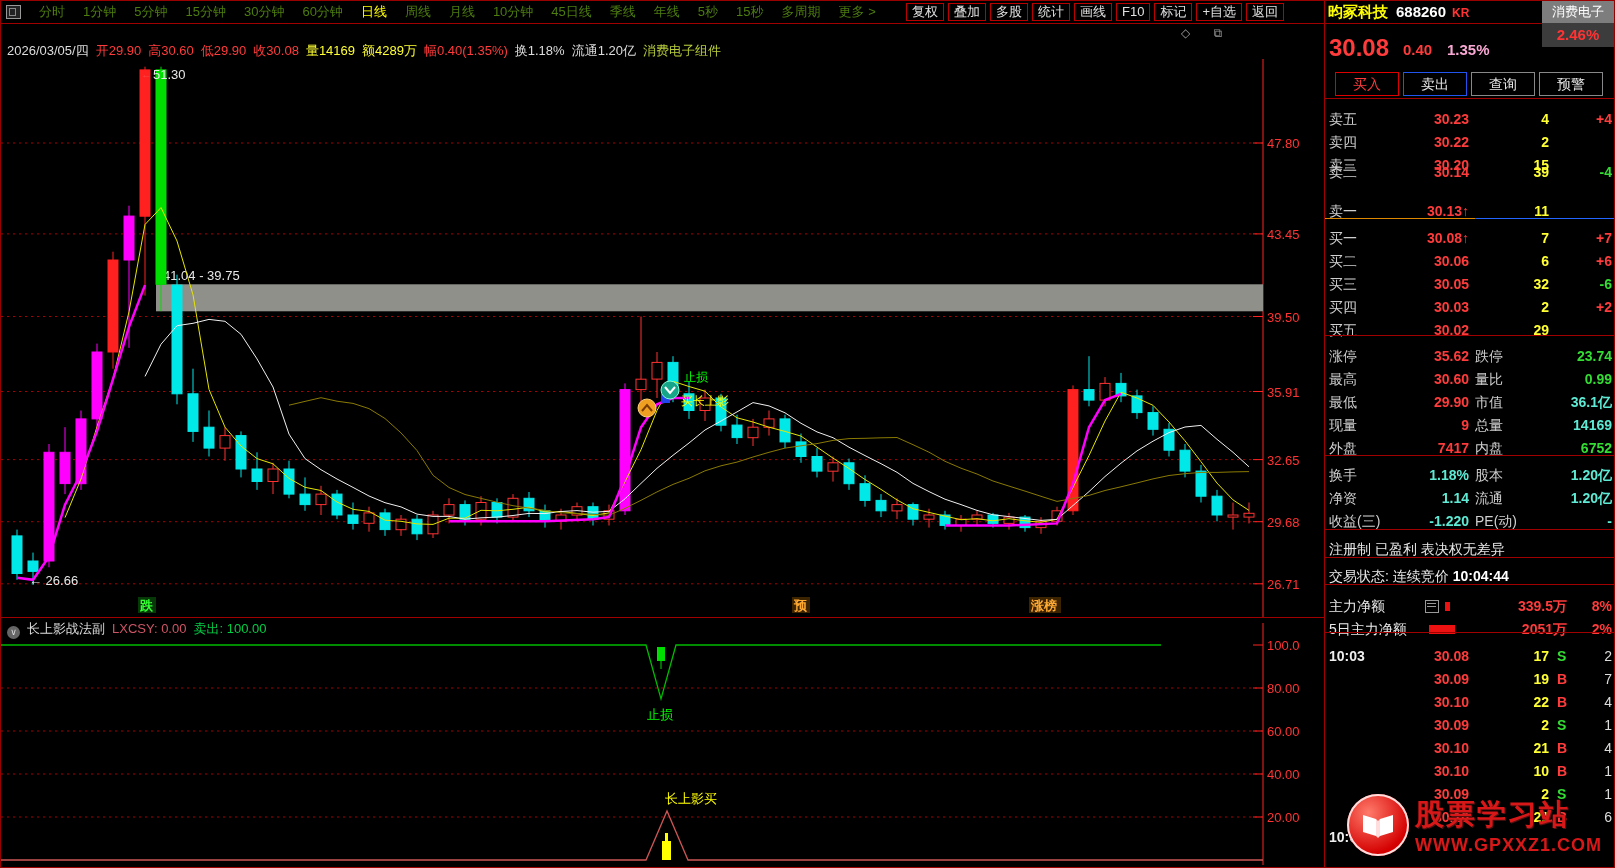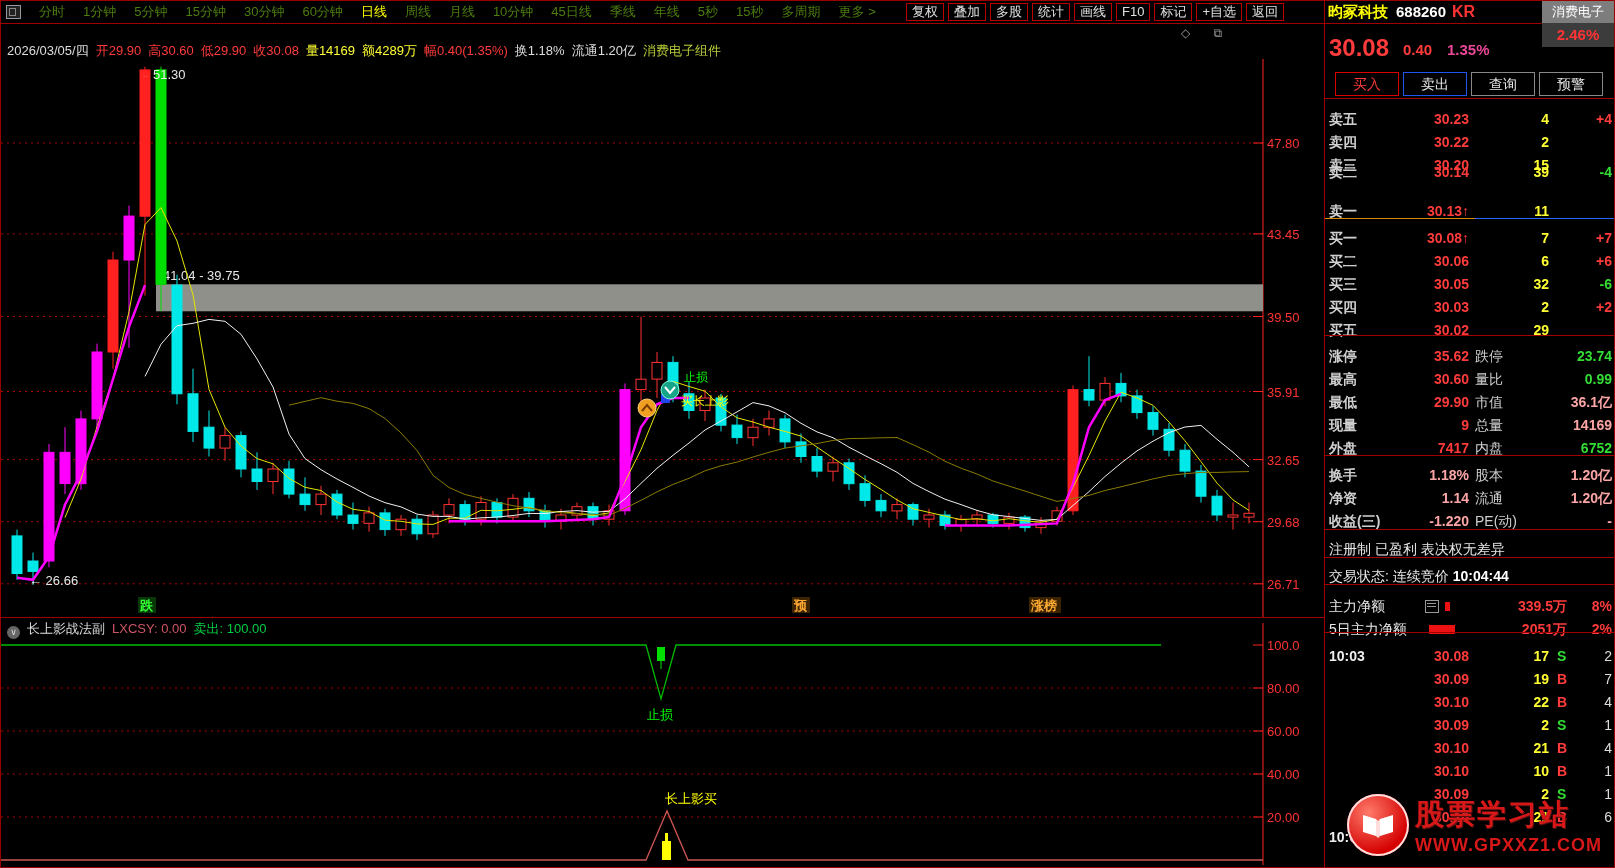--- a/index.html
+++ b/index.html
@@ -12,49 +12,49 @@
   .win-icon{position:absolute;left:5px;top:4px;width:13px;height:12px;border:1px solid #999;background:#222;}
   .win-icon:before{content:"";position:absolute;left:2px;top:2px;width:5px;height:6px;border:1px solid #888;}
   #periods{position:absolute;left:30px;top:0;height:22px;display:flex;align-items:center;gap:2px;}
   .titem{padding:0 8px;color:#4d7c0f;cursor:default;white-space:nowrap;}
   .titem.active{color:#ffff00;}
   #tools{position:absolute;left:905px;top:2px;display:flex;gap:4px;}
   .tbtn{border:1px solid #bb0000;color:#e0e0e0;padding:0 5px;height:16px;line-height:16px;white-space:nowrap;}
   #stockid{position:absolute;left:1327px;top:2px;white-space:nowrap;}
   #stock-name{color:#ffff00;font-weight:bold;font-size:15px;}
   #stock-code{color:#fff;font-weight:bold;font-size:15px;margin-left:8px;}
-  #stock-flag{color:#ff3333;font-weight:bold;font-size:16px;margin-left:6px;}
+  #stock-flag{color:#ff3333;font-weight:bold;font-size:12px;margin-left:6px;}
   
   #sector-box{position:absolute;left:1541px;top:0;width:72px;height:46px;z-index:5;text-align:center;}
   #sector-name{height:22px;line-height:22px;background:#7d7d7d;color:#fff;font-size:13px;}
   #sector-change{height:24px;line-height:24px;background:#3c3c3c;color:#ff3333;font-weight:bold;font-size:15px;}
   
   #hdr1,#hdr2{position:absolute;left:6px;font-size:13px;white-space:nowrap;z-index:3;}
   #hdr1{top:24px;}#hdr2{top:41px;}
   #hdr1 span,#hdr2 span,#subhdr span{margin-right:7px;}
   .circle-icon{display:inline-block;width:13px;height:13px;border-radius:50%;background:#666;color:#ddd;
       font-size:9px;line-height:13px;text-align:center;vertical-align:-2px;margin-right:7px;}
   #subhdr{position:absolute;left:6px;top:619px;font-size:13px;white-space:nowrap;z-index:3;}
   #panel-icons{position:absolute;left:1180px;top:25px;color:#999;font-size:12px;letter-spacing:10px;z-index:3;}
   #chart-svg{position:absolute;left:0;top:0;z-index:1;}
   #chart-svg text{font-family:"Liberation Sans",sans-serif;}
   
   #quote{position:absolute;left:1324px;top:0;width:289px;height:868px;font-size:14px;margin-top:7px;}
   .qrow{position:absolute;left:0;width:289px;height:22px;line-height:22px;white-space:nowrap;}
-  .ql{position:absolute;left:4px;color:#cfcfcf;font-weight:bold;}
+  .ql{position:absolute;left:4px;color:#cfcfcf;}
   .qp{position:absolute;right:145px;font-weight:bold;}
   .qv{position:absolute;right:65px;color:#ffff33;font-weight:bold;}
   .qd{position:absolute;right:2px;font-weight:bold;}
   .l2{position:absolute;left:150px;color:#cfcfcf;}
   .v2{position:absolute;right:2px;font-weight:bold;}
-  .red{color:#ff3b3b;} .grn{color:#33dd33;} .wht{color:#fca5a5;}
+  .red{color:#ff3b3b;} .grn{color:#33dd33;} .wht{color:#5eead4;}
   #price-row{position:absolute;left:0;top:26px;width:289px;height:32px;}
   #last-price{position:absolute;left:4px;top:0;font-size:24px;font-weight:bold;color:#ff3b3b;}
   #price-chg{position:absolute;left:78px;top:7px;font-size:15px;font-weight:bold;color:#ff3b3b;}
-  #price-pct{position:absolute;left:122px;top:7px;font-size:15px;font-weight:bold;color:#ec4899;}
+  #price-pct{position:absolute;left:122px;top:7px;font-size:15px;font-weight:bold;color:#f9a8d4;}
   .qbtn{position:absolute;top:64px;width:62px;height:22px;line-height:22px;text-align:center;font-size:14px;border:1px solid #888;color:#e8e8e8;}
   .qbtn.buy{border-color:#dd0000;color:#ff3b3b;}
   .qbtn.sell{border-color:#2255ee;}
   #ticks .qp{right:145px;} 
   .bs{position:absolute;left:232px;font-weight:bold;}
   .cnt{position:absolute;right:2px;color:#dddddd;}
   .ticktime{position:absolute;left:4px;color:#eee;font-weight:bold;}
   .flowlabel{position:absolute;left:4px;color:#e8e8e8;}
   .flowicon{position:absolute;left:100px;top:5px;width:12px;height:11px;border:1px solid #999;}
   .flowicon:before{content:"";position:absolute;left:1px;top:2px;width:9px;height:1px;background:#999;box-shadow:0 3px 0 #999;}

